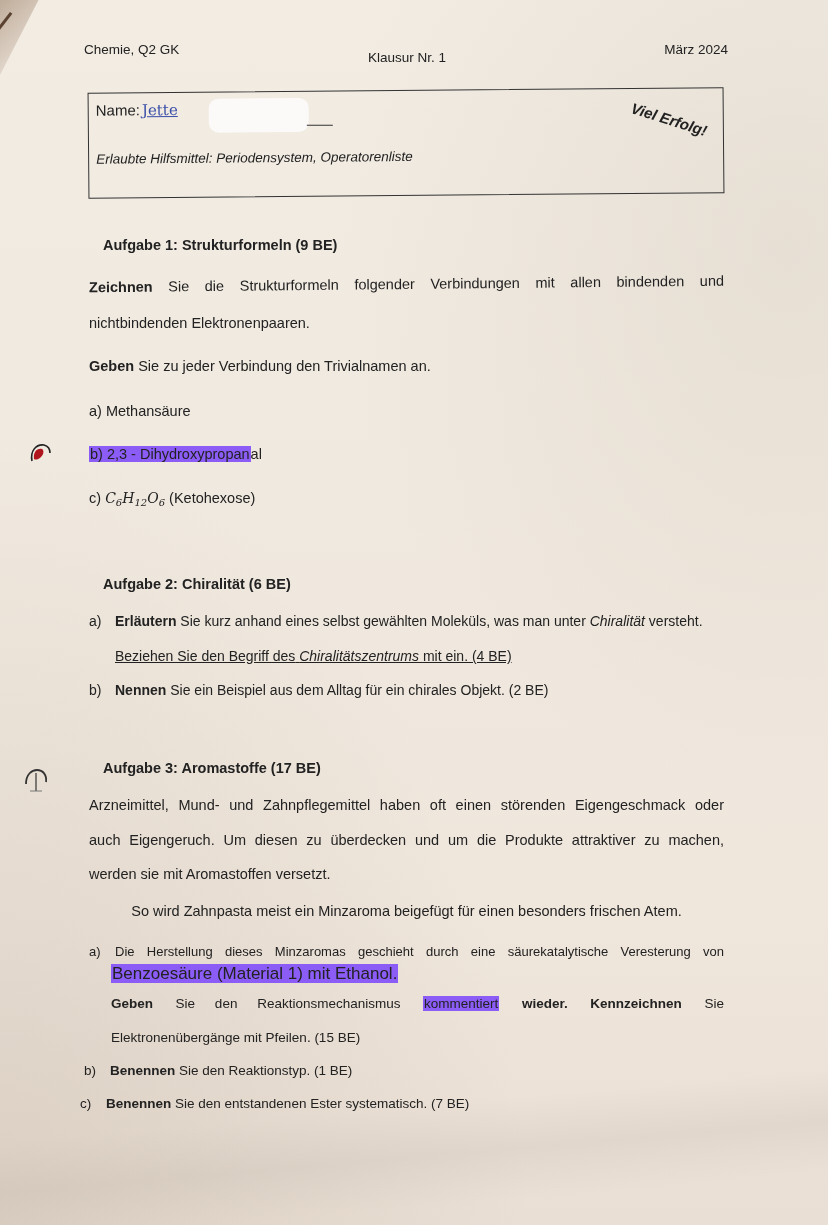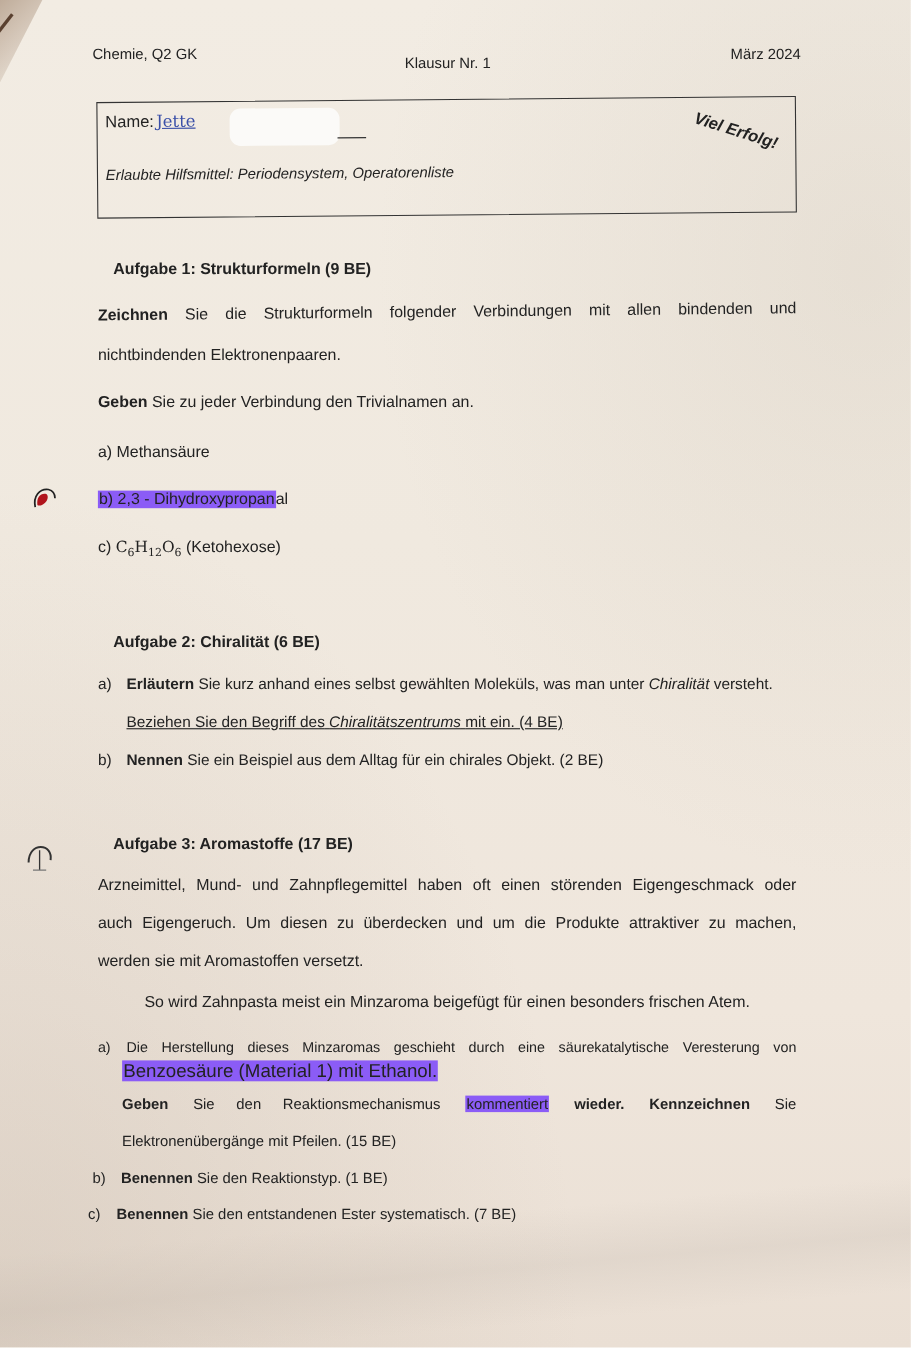--- a/index.html
+++ b/index.html
@@ -42,21 +42,21 @@
     .viel-erfolg {
       position:absolute; right:14px; top:22px; font-style:italic; font-weight:bold;
       font-size:15px; transform: rotate(18deg); transform-origin: center;
     }
 
     .section-title { position:absolute; left:89px; font-weight:bold; font-size:14.5px;margin-left:14px; }
     .para { position:absolute; left:89px; right:104px; font-size:14.5px; }
     .justify { text-align:justify; text-align-last:justify; }
     .hl { background:#8b5cf6; padding:0 1px; }
     .sub { font-size:10px; vertical-align:-3px; }
-    .formula { font-family:"DejaVu Serif", serif; font-size:14px; }
+    .formula { font-family:"DejaVu Serif", serif; font-style:italic; font-size:14px; }
     .item-label { display:inline-block; width:26px; }
     .mark-icon { position:absolute; }
   </style>
 </head>
 <body>
 
 <div class="paper-shade"></div>
 <div class="corner-mark"></div>
 <div class="corner-line"></div>
 

